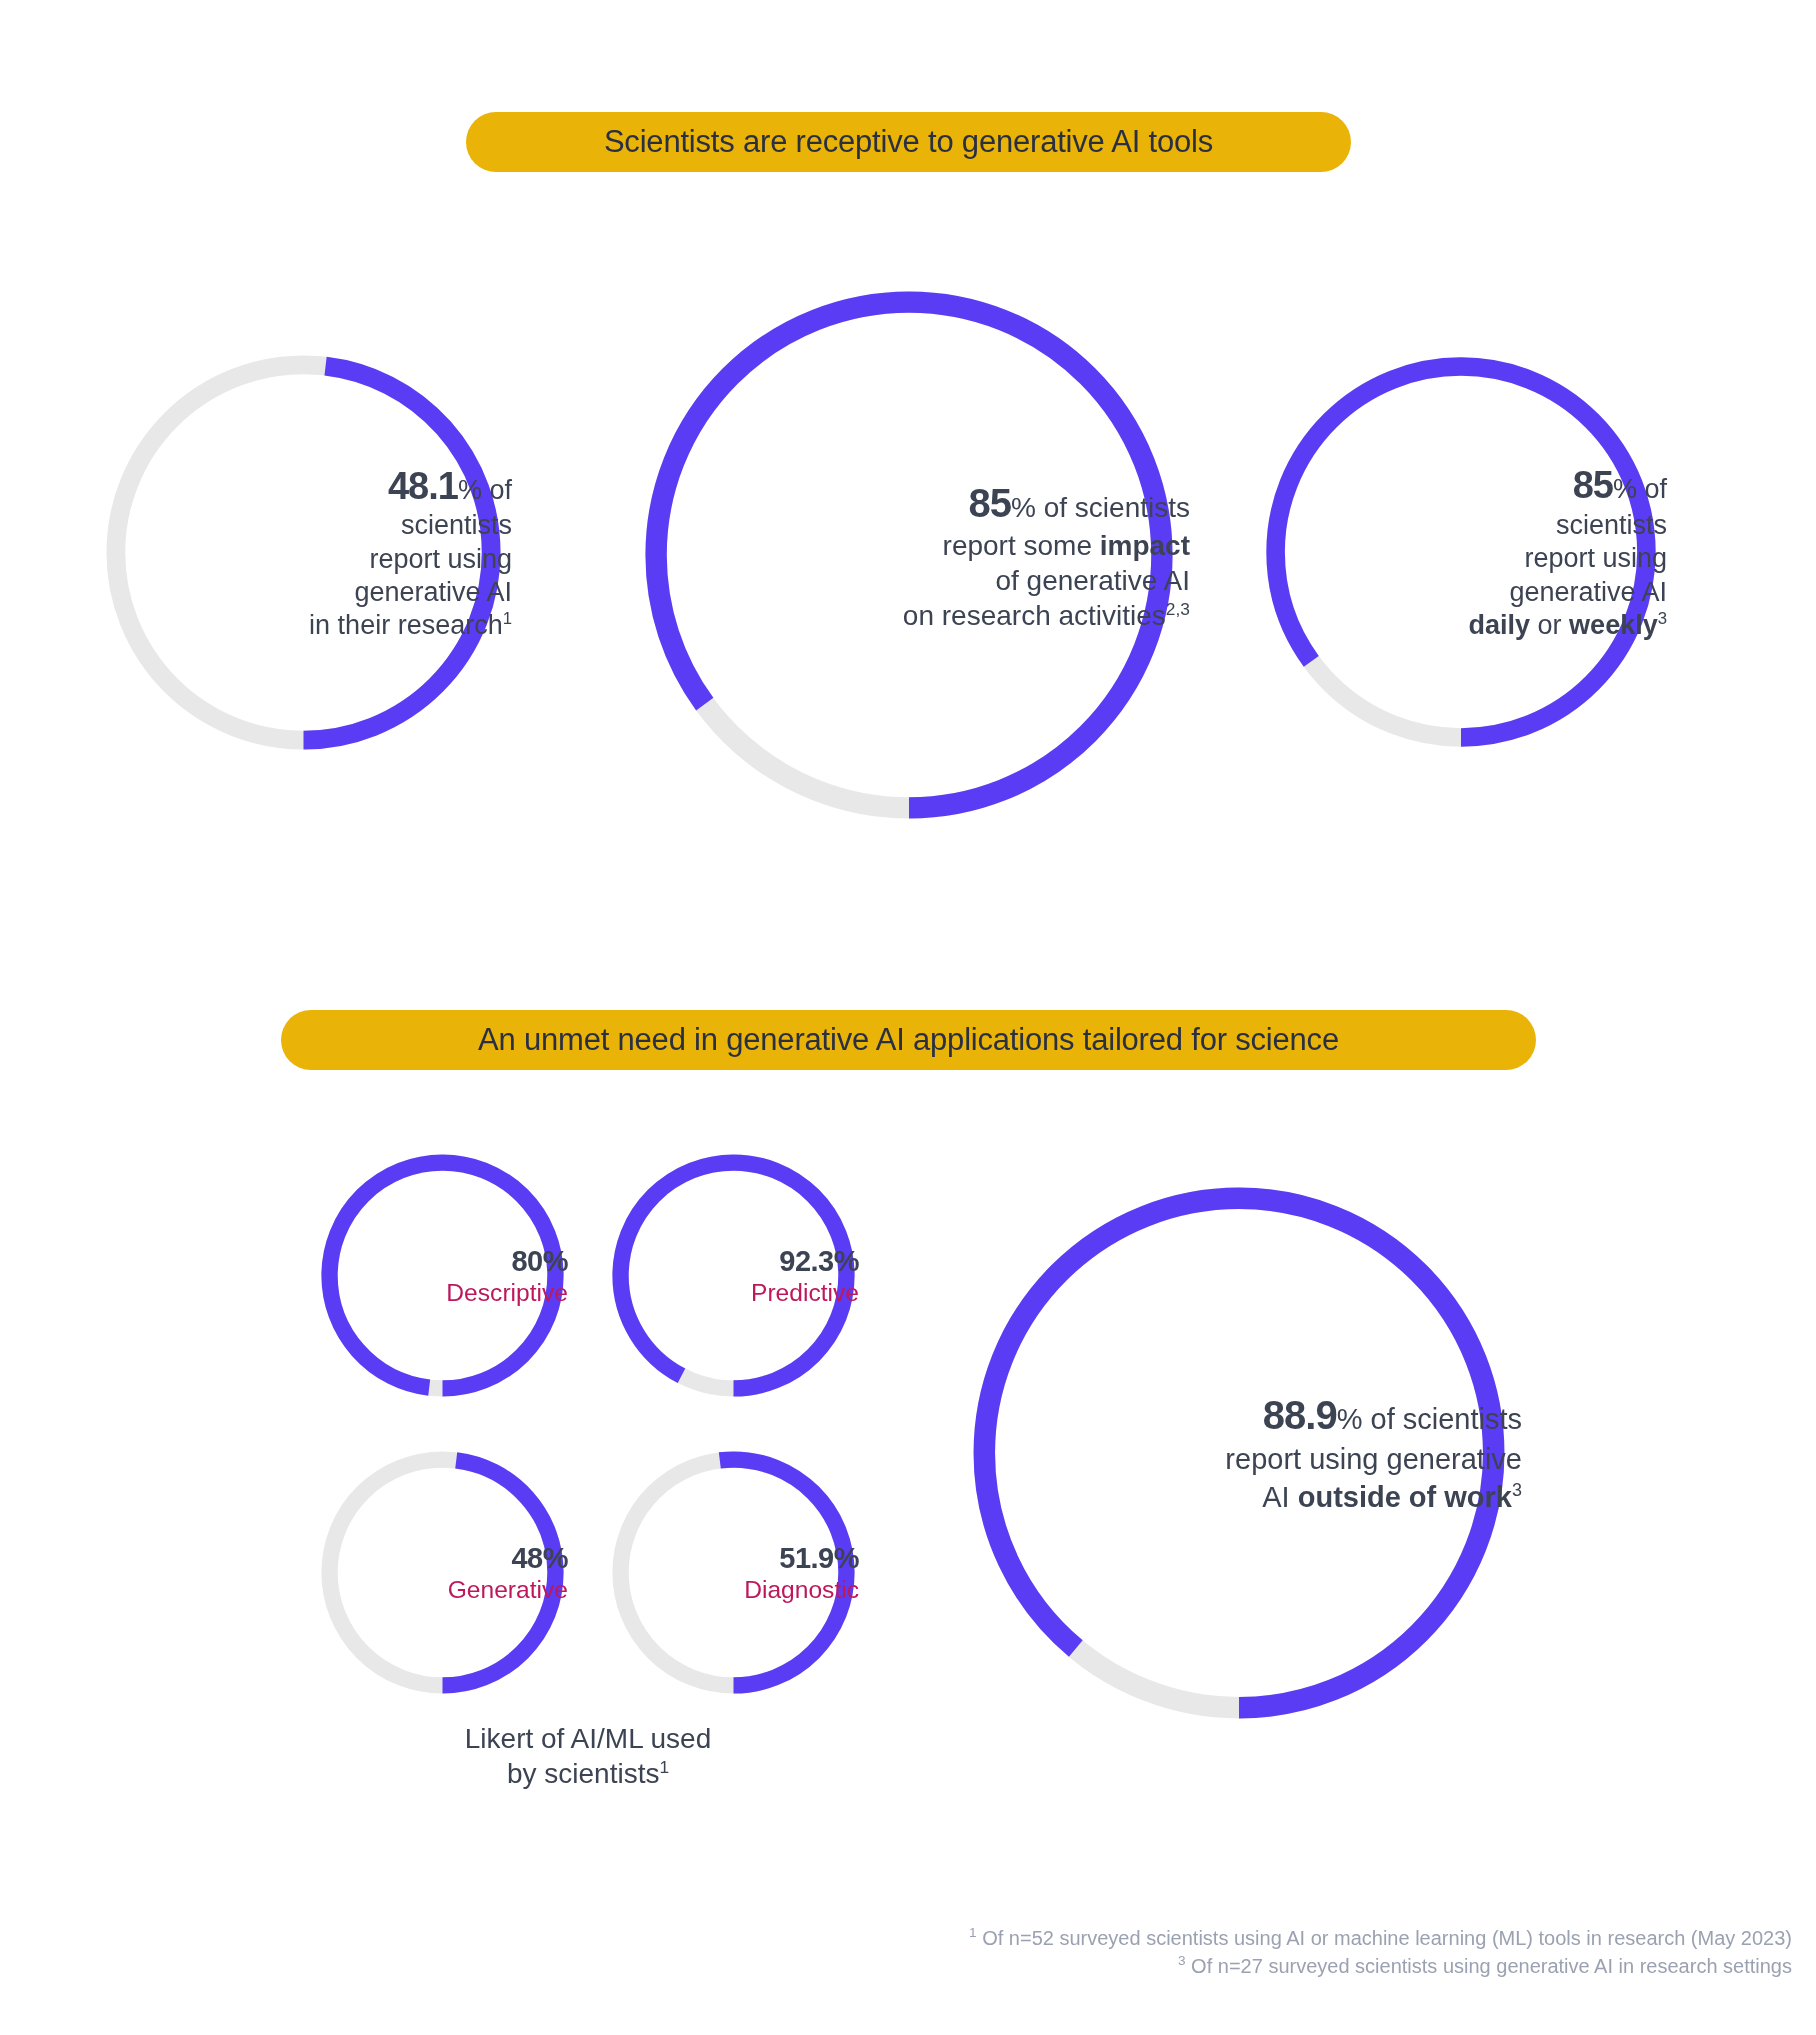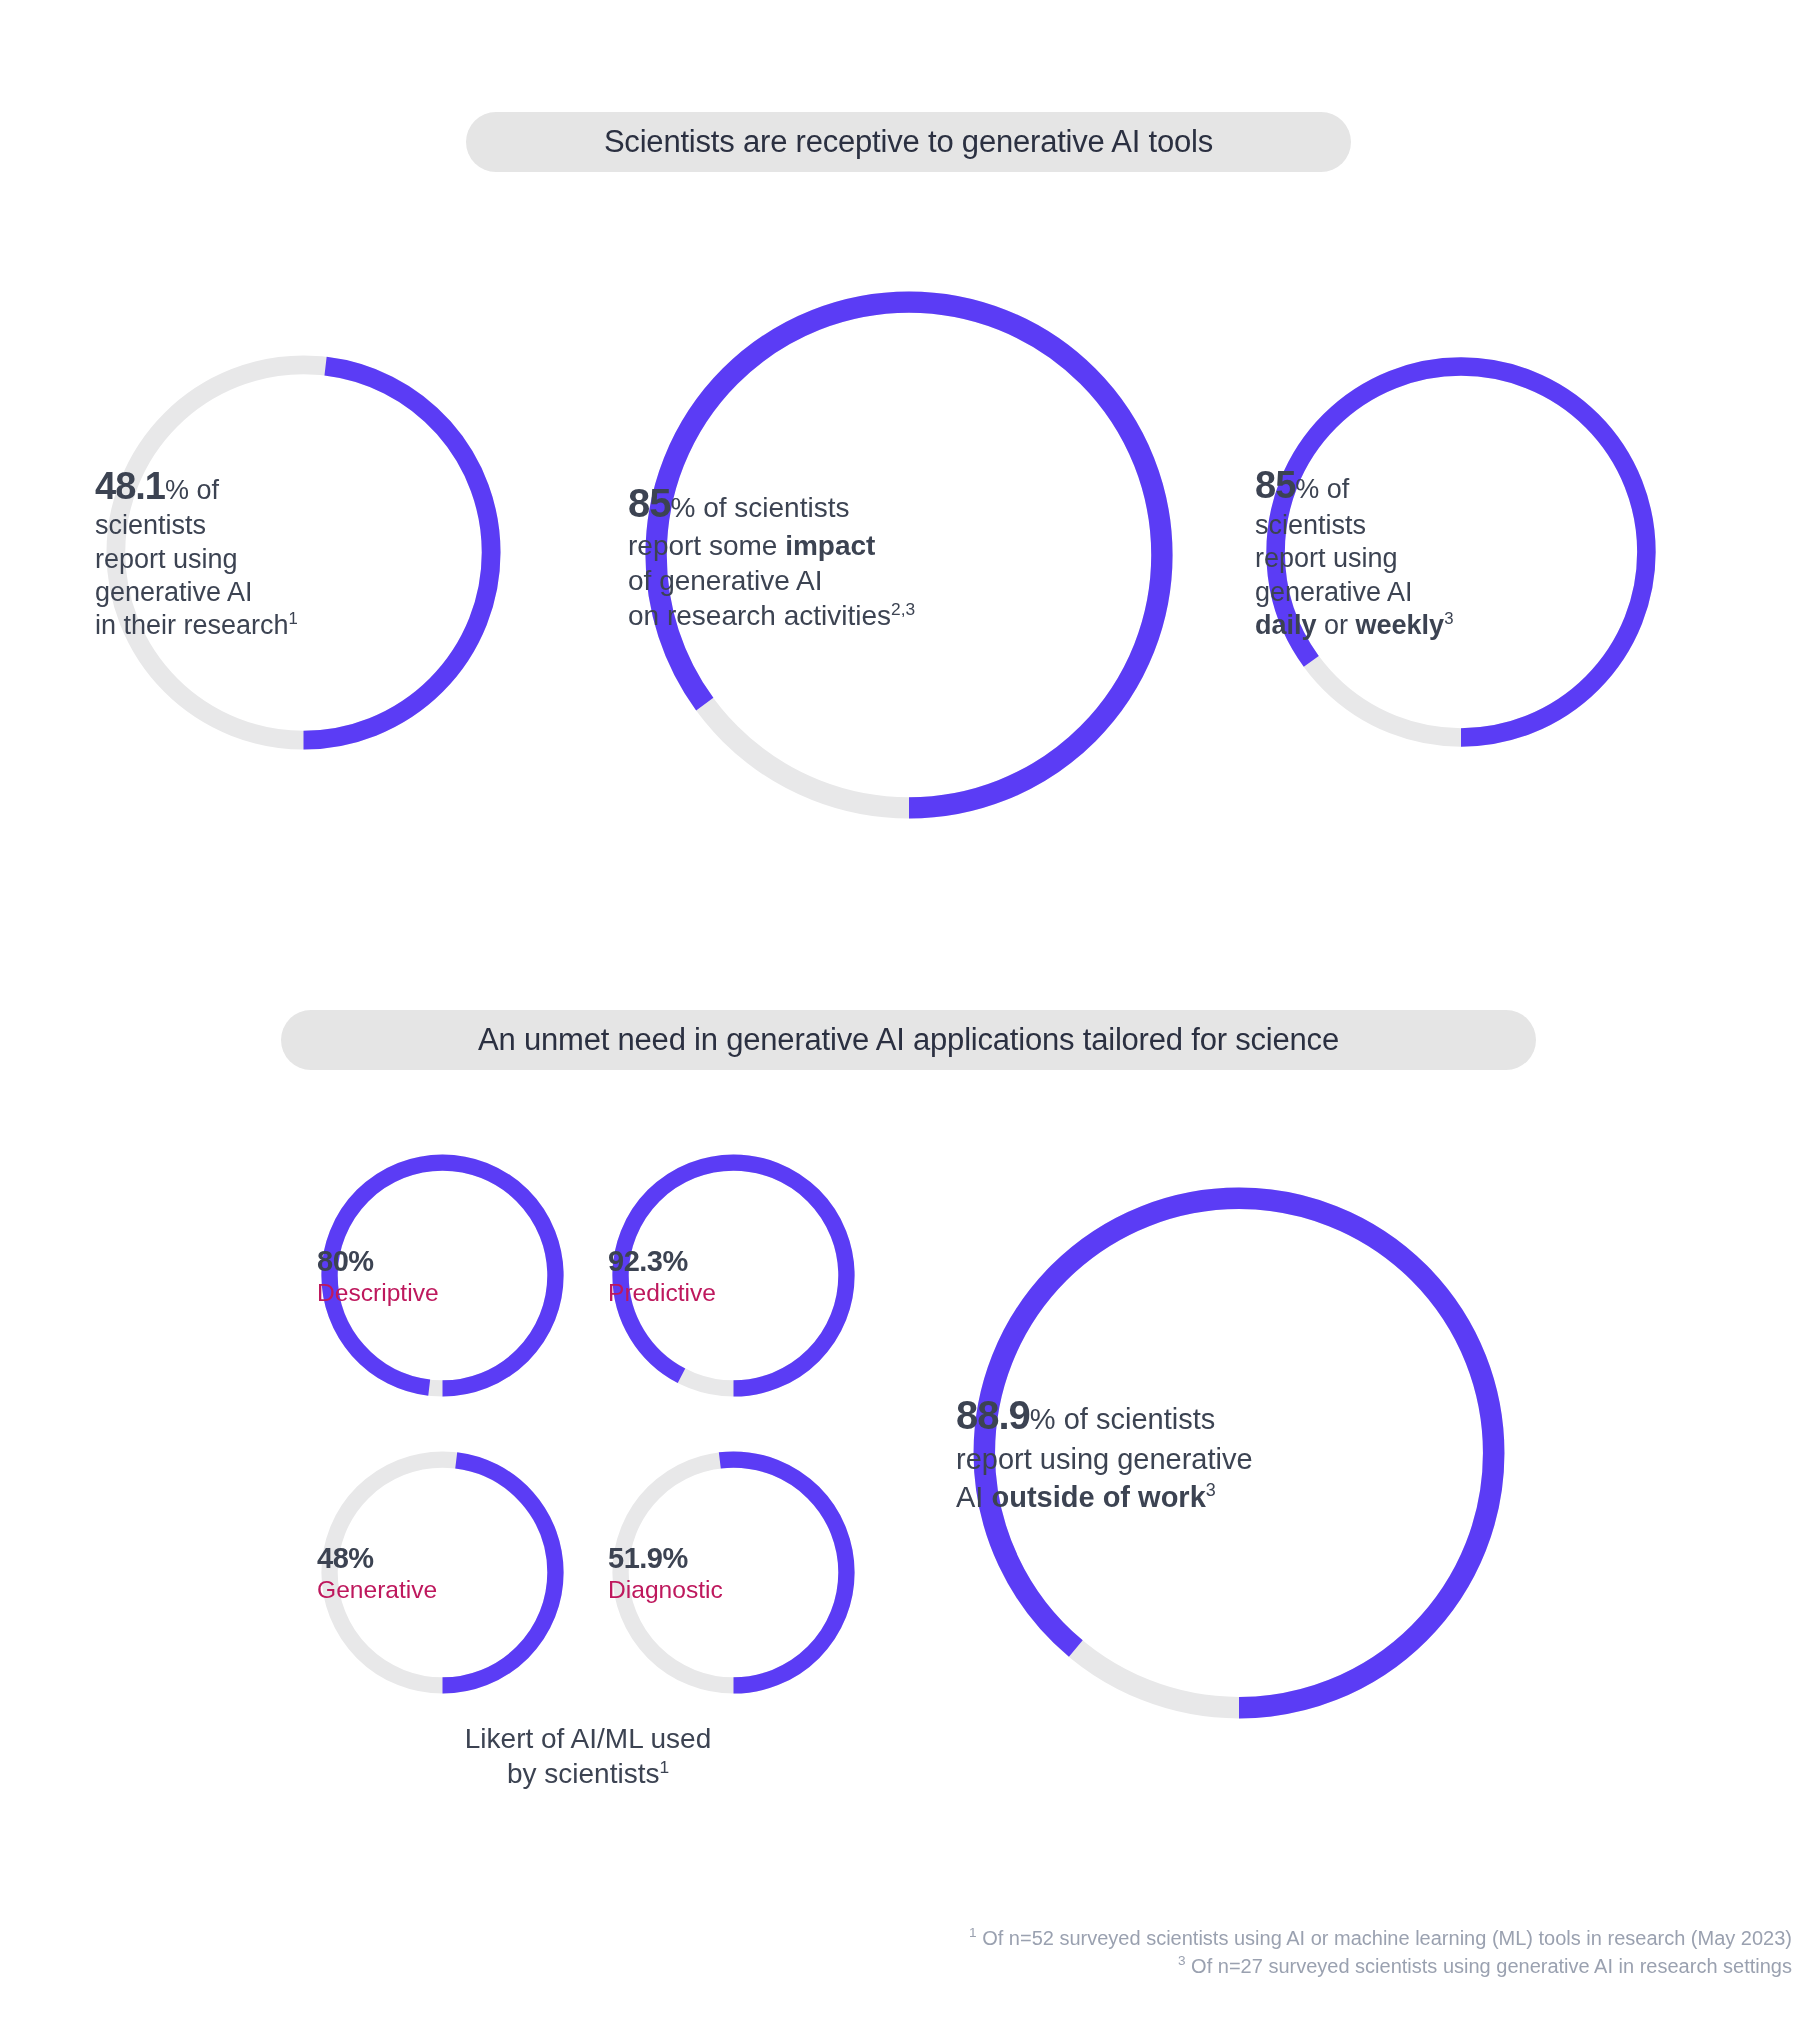--- a/index.html
+++ b/index.html
@@ -13,21 +13,21 @@
     height: 2035px;
     position: relative;
     font-family: "Liberation Sans", sans-serif;
     color: #3C4352;
     overflow: hidden;
   }
 
   
   .pill {
     position: absolute;
-    background: #e5e5e5;
+    background: #eab308;
     border-radius: 502px;
     display: flex;
     align-items: center;
     justify-content: center;
     color: #2B3041;
     font-weight: 400;
     letter-spacing: -0.2px;
     white-space: nowrap;
   }
   #pill-1 {
@@ -50,21 +50,21 @@
     width: 100%;
     height: 100%;
     overflow: visible;
   }
   .donut-label {
     position: absolute;
     left: 0; top: 0;
     width: 100%; height: 100%;
     display: flex;
     flex-direction: column;
-    align-items: flex-start;
+    align-items: flex-end;
     justify-content: center;
     text-align: center;
     pointer-events: none;
   }
   .donut-label .line {
     display: block;
     white-space: nowrap;
   }
 
   .big-num {

